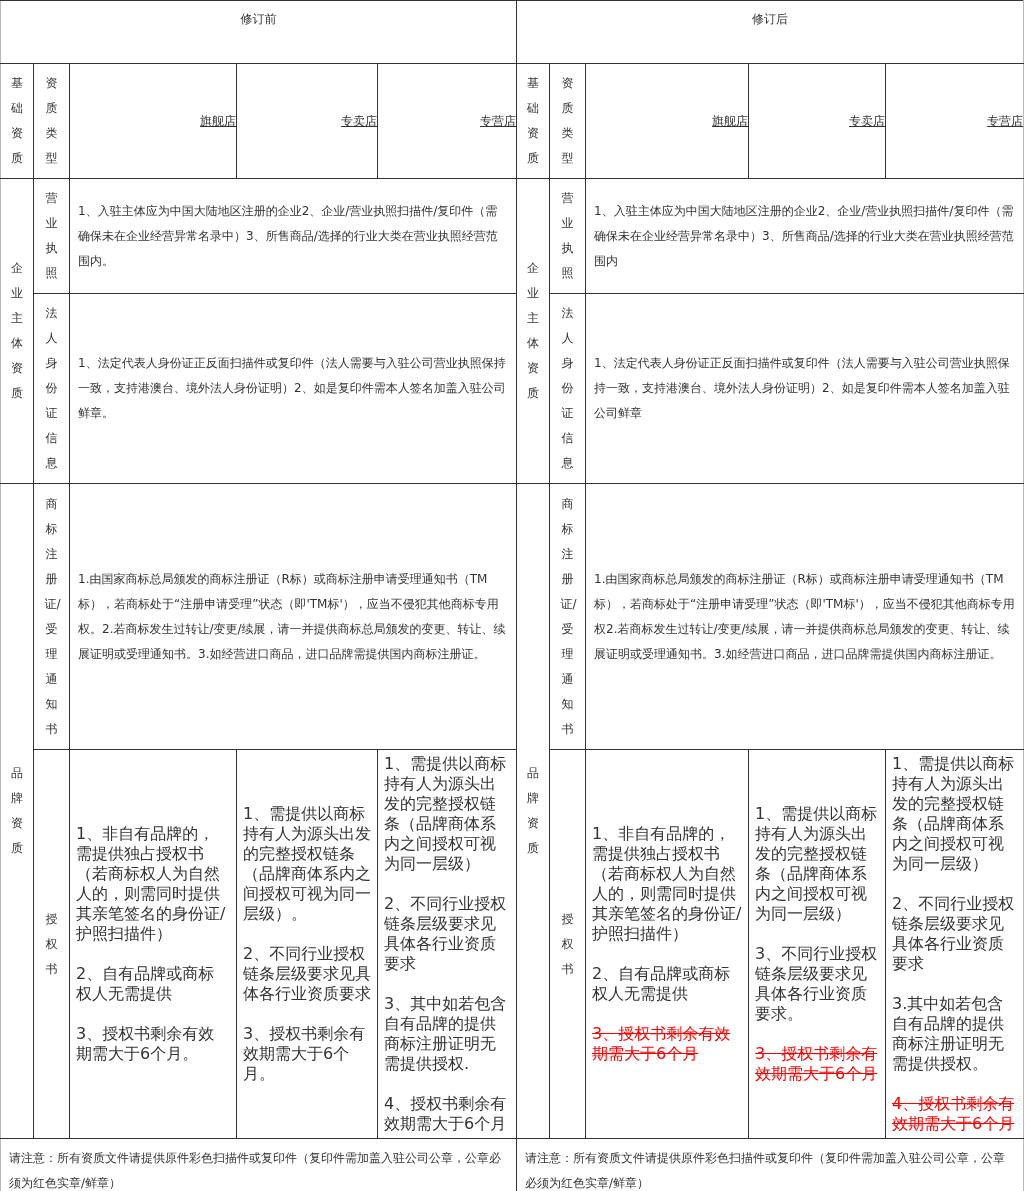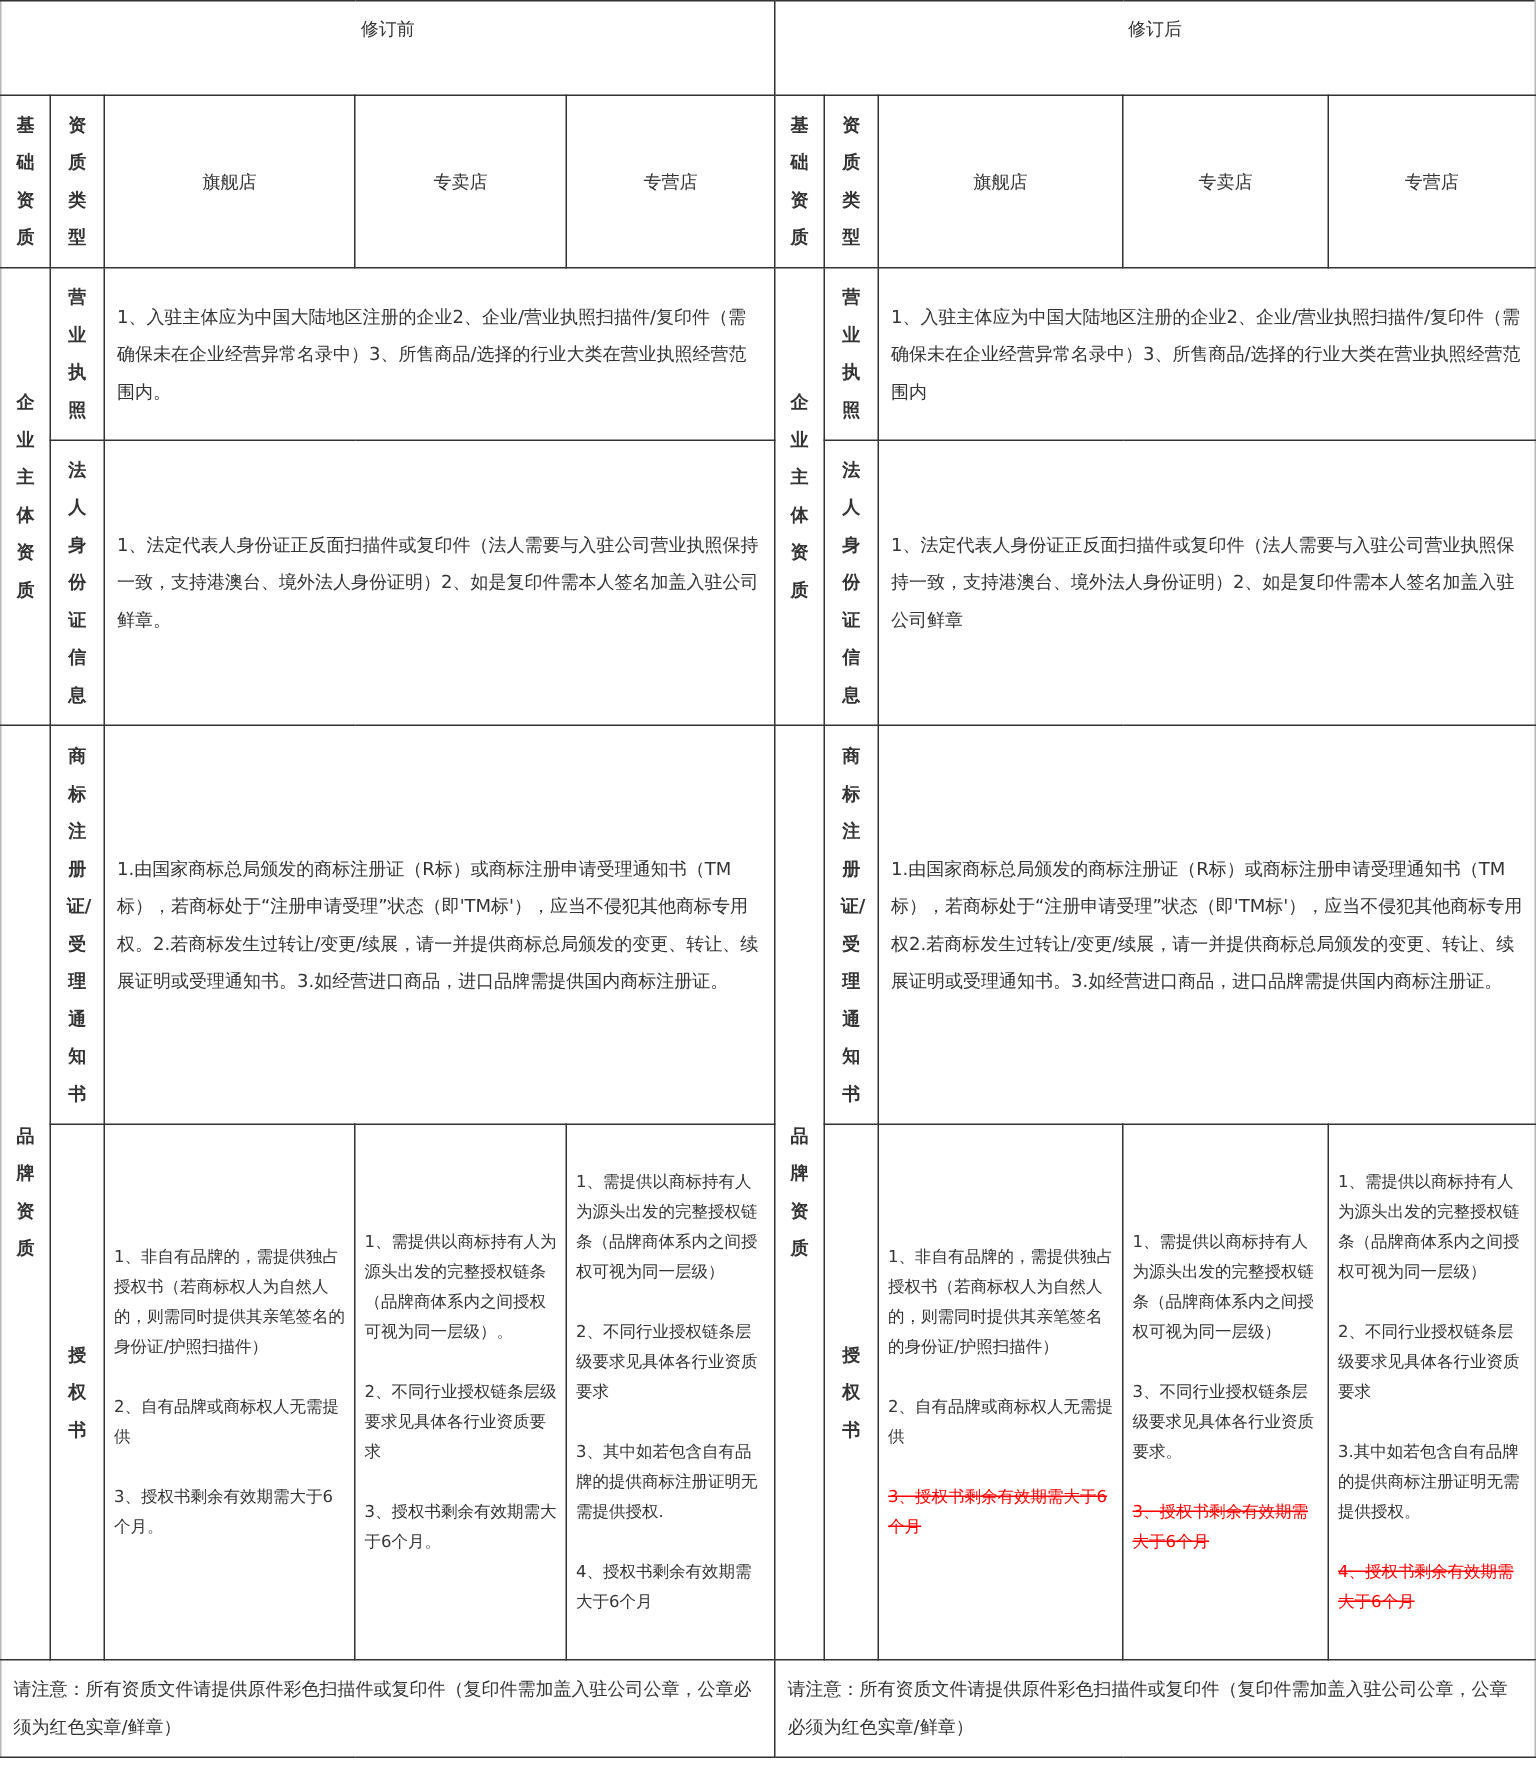--- a/index.html
+++ b/index.html
@@ -7,24 +7,24 @@
          font-family: "DejaVu Sans", "Liberation Sans", sans-serif; color: #333333; }
   table.doc { position: absolute; left: 0; top: 0; width: 1023px; border-collapse: collapse;
               table-layout: fixed; font-size: 12px; }
   table.doc td { border: 1px solid #333333; padding: 0; vertical-align: middle; line-height: 25px; }
   .outer-top td { border-top: 1px solid #b8b8b8; }
   .col-left-edge { border-left: 1px solid #b8b8b8 !important; }
   .col-right-edge { border-right: 1px solid #b8b8b8 !important; margin-left: 48px; }
   .last-row td { border-bottom: 1px solid #b8b8b8; }
   .hdr { font-weight: normal; text-align: center; height: 56px; vertical-align: top !important; padding-top: 6px !important; line-height: 28px; }
   .vert { text-align: center; padding: 0 !important; }
-  .vert span { display: block; width: 14px; margin: 4px auto; line-height: 25px; word-break: break-all; font-weight: bold; }
-  .center { text-align: center; }
+  .vert span { display: block; width: 14px; margin: 4px auto; line-height: 25px; word-break: break-all; }
+  .center { text-align: right; text-decoration: underline; }
   .text { padding: 0 8px !important; line-height: 25px; }
-  .small { font-size: 11px; line-height: 20px !important; padding: 4px 6px !important; }
+  .small { font-size: 16px; line-height: 20px !important; padding: 4px 6px !important; }
   .para { margin: 0 0 20px 0; }
   .para:last-child { margin-bottom: 0; }
   .strike { color: #ff0000; text-decoration: line-through; }
   .note { padding: 4px 8px !important; line-height: 28px; }
 </style>
 </head>
 <body>
 
 <table class="doc">
   <colgroup>

